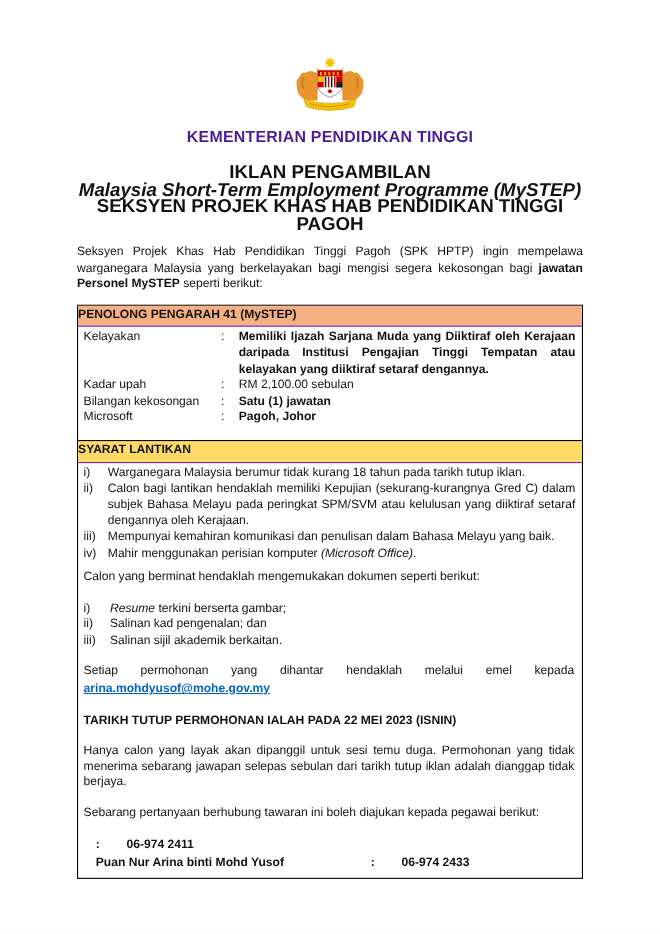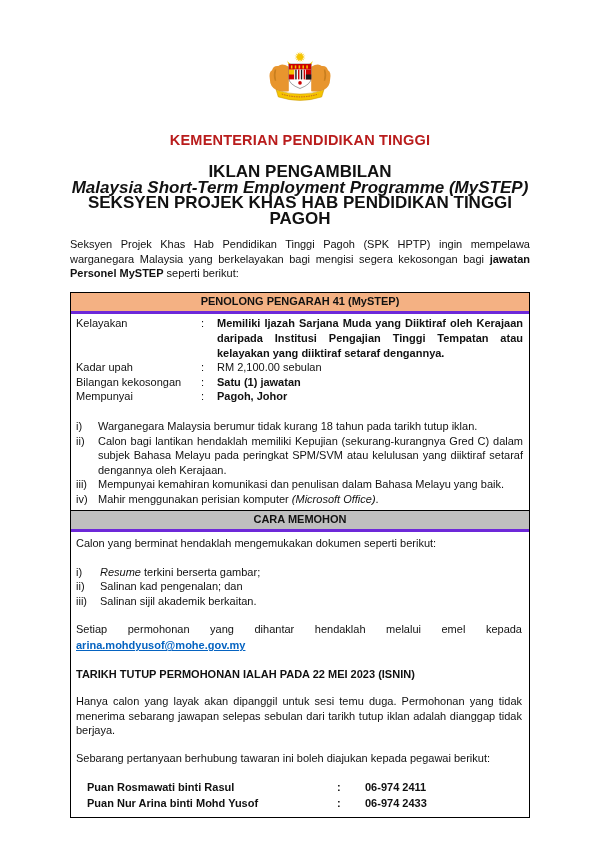--- a/index.html
+++ b/index.html
@@ -14,22 +14,22 @@
     box-sizing:border-box;
     padding:48px 70px 0 70px;
   }
   
   .hdr{text-align:center;}
   .hdr .logo{display:inline-block;width:84px;height:60px;}
   .ministry{
     font-weight:bold;
     font-size:14.5px;
     letter-spacing:.2px;
-    margin-top:20px;
-    color:#b91c1c;
+    margin-top:4px;
+    color:#4c1d95;
   }
   
   .titles{text-align:center;margin-top:16px;font-size:17px;line-height:15.5px;font-weight:bold;}
   .titles .t-it{font-style:italic;}
   
   .intro{
     margin-top:11px;
     font-size:11px;
     line-height:14.6px;
     text-align:justify;
@@ -37,26 +37,25 @@
   .b{font-weight:bold;}
   .it{font-style:italic;}
   
   .tbl{
     margin-top:9px;
     border:1.6px solid #000;
     font-size:11px;
     line-height:14.6px;
   }
   .sec-hdr{
-    text-align:center;
     font-weight:bold;
     font-size:11px;
     padding:1.5px 0 2.5px 0;
     border-top:1px solid #000;
-    border-bottom:3px solid #6d28d9;
+    border-bottom:1px solid #6d28d9;
   }
   .sec-hdr.first{border-top:none;}
   .hdr-orange{background:#F4B183;}
   .hdr-gold{background:#FFD966;}
   .hdr-gray{background:#BFBFBF;}
   .details{padding:2px 6px 13px 5px;}
   .d-row{display:flex;}
   .d-label{width:125px;flex-shrink:0;}
   .d-colon{width:16px;flex-shrink:0;text-align:left;}
   .d-value{flex:1;text-align:justify;}
@@ -152,46 +151,46 @@
         <span class="d-label">Kadar upah</span>
         <span class="d-colon">:</span>
         <span class="d-value">RM 2,100.00 sebulan</span>
       </div>
       <div class="d-row">
         <span class="d-label">Bilangan kekosongan</span>
         <span class="d-colon">:</span>
         <span class="d-value b">Satu (1) jawatan</span>
       </div>
       <div class="d-row">
-        <span class="d-label">Mempunyai</span>
+        <span class="d-label">Microsoft</span>
         <span class="d-colon">:</span>
         <span class="d-value b">Pagoh, Johor</span>
       </div>
     </div>
 
+    <div class="sec-hdr hdr-gold">SYARAT LANTIKAN</div>
     <div class="list">
       <div class="l-row">
         <span class="l-num">i)</span>
         <span class="l-text">Warganegara Malaysia berumur tidak kurang 18 tahun pada tarikh tutup iklan.</span>
       </div>
       <div class="l-row">
         <span class="l-num">ii)</span>
         <span class="l-text">Calon bagi lantikan hendaklah memiliki Kepujian (sekurang-kurangnya Gred C) dalam subjek Bahasa Melayu pada peringkat SPM/SVM atau kelulusan yang diiktiraf setaraf dengannya oleh Kerajaan.</span>
       </div>
       <div class="l-row">
         <span class="l-num">iii)</span>
         <span class="l-text">Mempunyai kemahiran komunikasi dan penulisan dalam Bahasa Melayu yang baik.</span>
       </div>
       <div class="l-row">
         <span class="l-num">iv)</span>
         <span class="l-text"><span>Mahir menggunakan perisian komputer </span><span class="it">(Microsoft Office)</span><span>.</span></span>
       </div>
     </div>
 
-    <div class="sec-hdr hdr-gray">CARA MEMOHON</div>
     <div class="cara-body">
       <div>Calon yang berminat hendaklah mengemukakan dokumen seperti berikut:</div>
       <div class="gap"></div>
       <div class="doc-list">
         <div class="l-row">
           <span class="l-num">i)</span>
           <span class="l-text"><span class="it">Resume</span><span> terkini berserta gambar;</span></span>
         </div>
         <div class="l-row">
           <span class="l-num">ii)</span>
@@ -208,21 +207,20 @@
         <a class="email b" href="#">arina.mohdyusof@mohe.gov.my</a>
       </div>
       <div class="gap"></div>
       <div class="deadline">TARIKH TUTUP PERMOHONAN IALAH PADA 22 MEI 2023 (ISNIN)</div>
       <div class="gap-s"></div>
       <div class="note">Hanya calon yang layak akan dipanggil untuk sesi temu duga. Permohonan yang tidak menerima sebarang jawapan selepas sebulan dari tarikh tutup iklan adalah dianggap tidak berjaya.</div>
       <div class="gap-s"></div>
       <div>Sebarang pertanyaan berhubung tawaran ini boleh diajukan kepada pegawai berikut:</div>
       <div class="gap-s"></div>
       <div class="contact">
-        <span class="c-name">Puan Rosmawati binti Rasul</span>
         <span class="c-colon">:</span>
         <span class="c-phone">06-974 2411</span>
       </div>
       <div class="contact">
         <span class="c-name">Puan Nur Arina binti Mohd Yusof</span>
         <span class="c-colon">:</span>
         <span class="c-phone">06-974 2433</span>
       </div>
     </div>
   </div>

